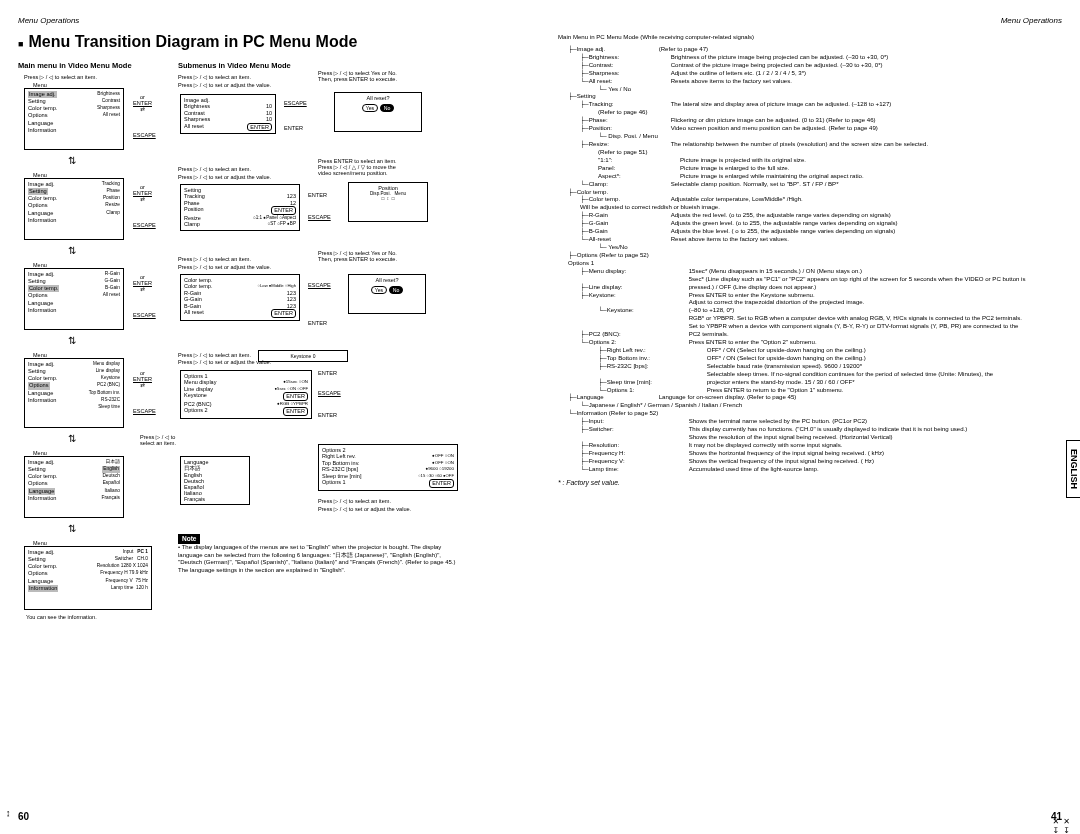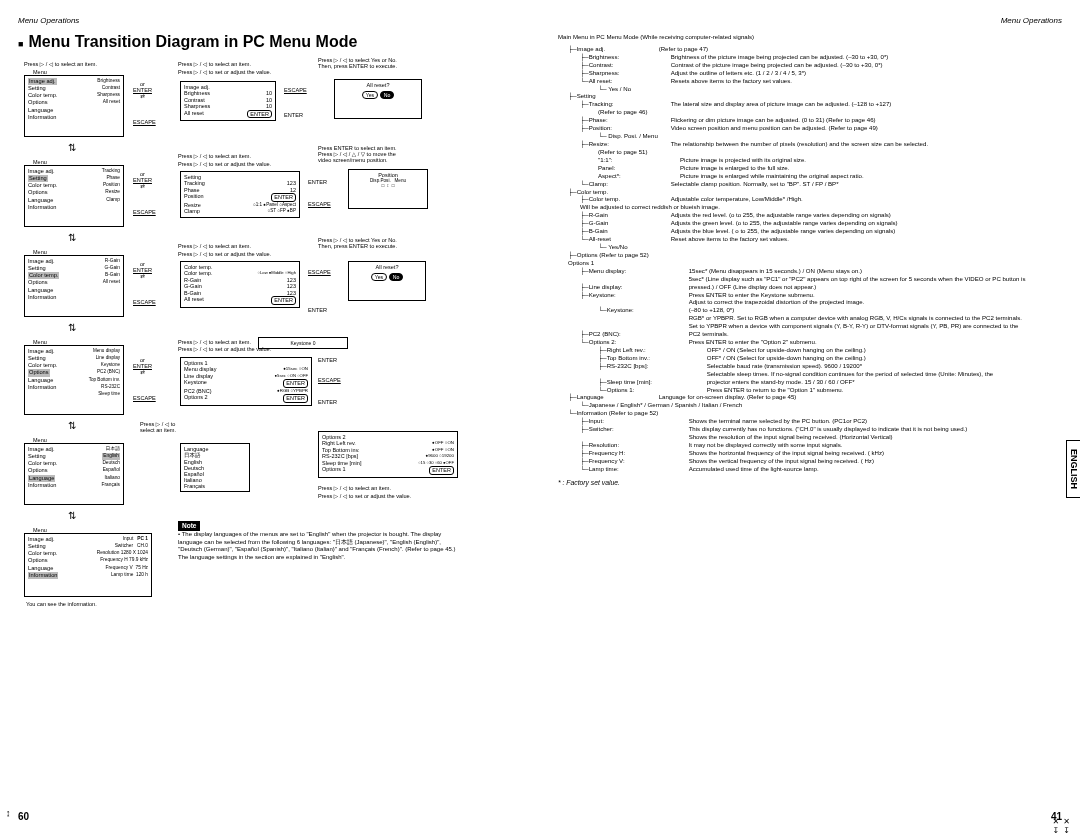--- a/index.html
+++ b/index.html
@@ -62,20 +62,24 @@
 </style>
 </head>
 <body>
 
 <div class="spread">
 
   <div class="page page-left">
     <div class="header">Menu Operations</div>
     <div class="section-title">Menu Transition Diagram in PC Menu Mode</div>
 
+    <div class="subhead-row">
+      <div class="subhead col-a">Main menu in Video Menu Mode</div>
+      <div class="subhead col-b">Submenus in Video Menu Mode</div>
+    </div>
 
     <div class="diagram">
 
       <div class="mbox" style="left:6px; top:14px; width:100px; height:62px;">
         <div class="mtitle">Menu</div>
         <div class="mrow">
             <span class="hl">Image adj.</span>
             <span style="font-size:4.8px">Brightness</span>
           </div>
         <div class="mrow">

